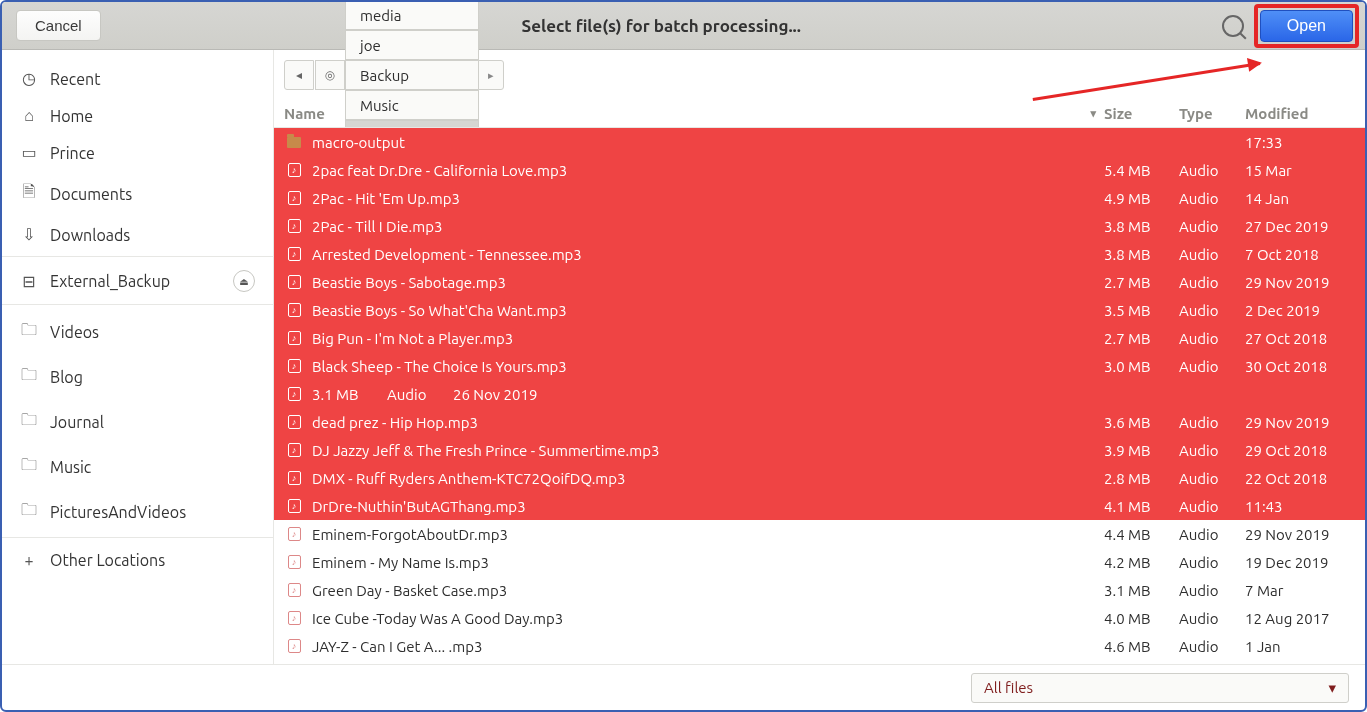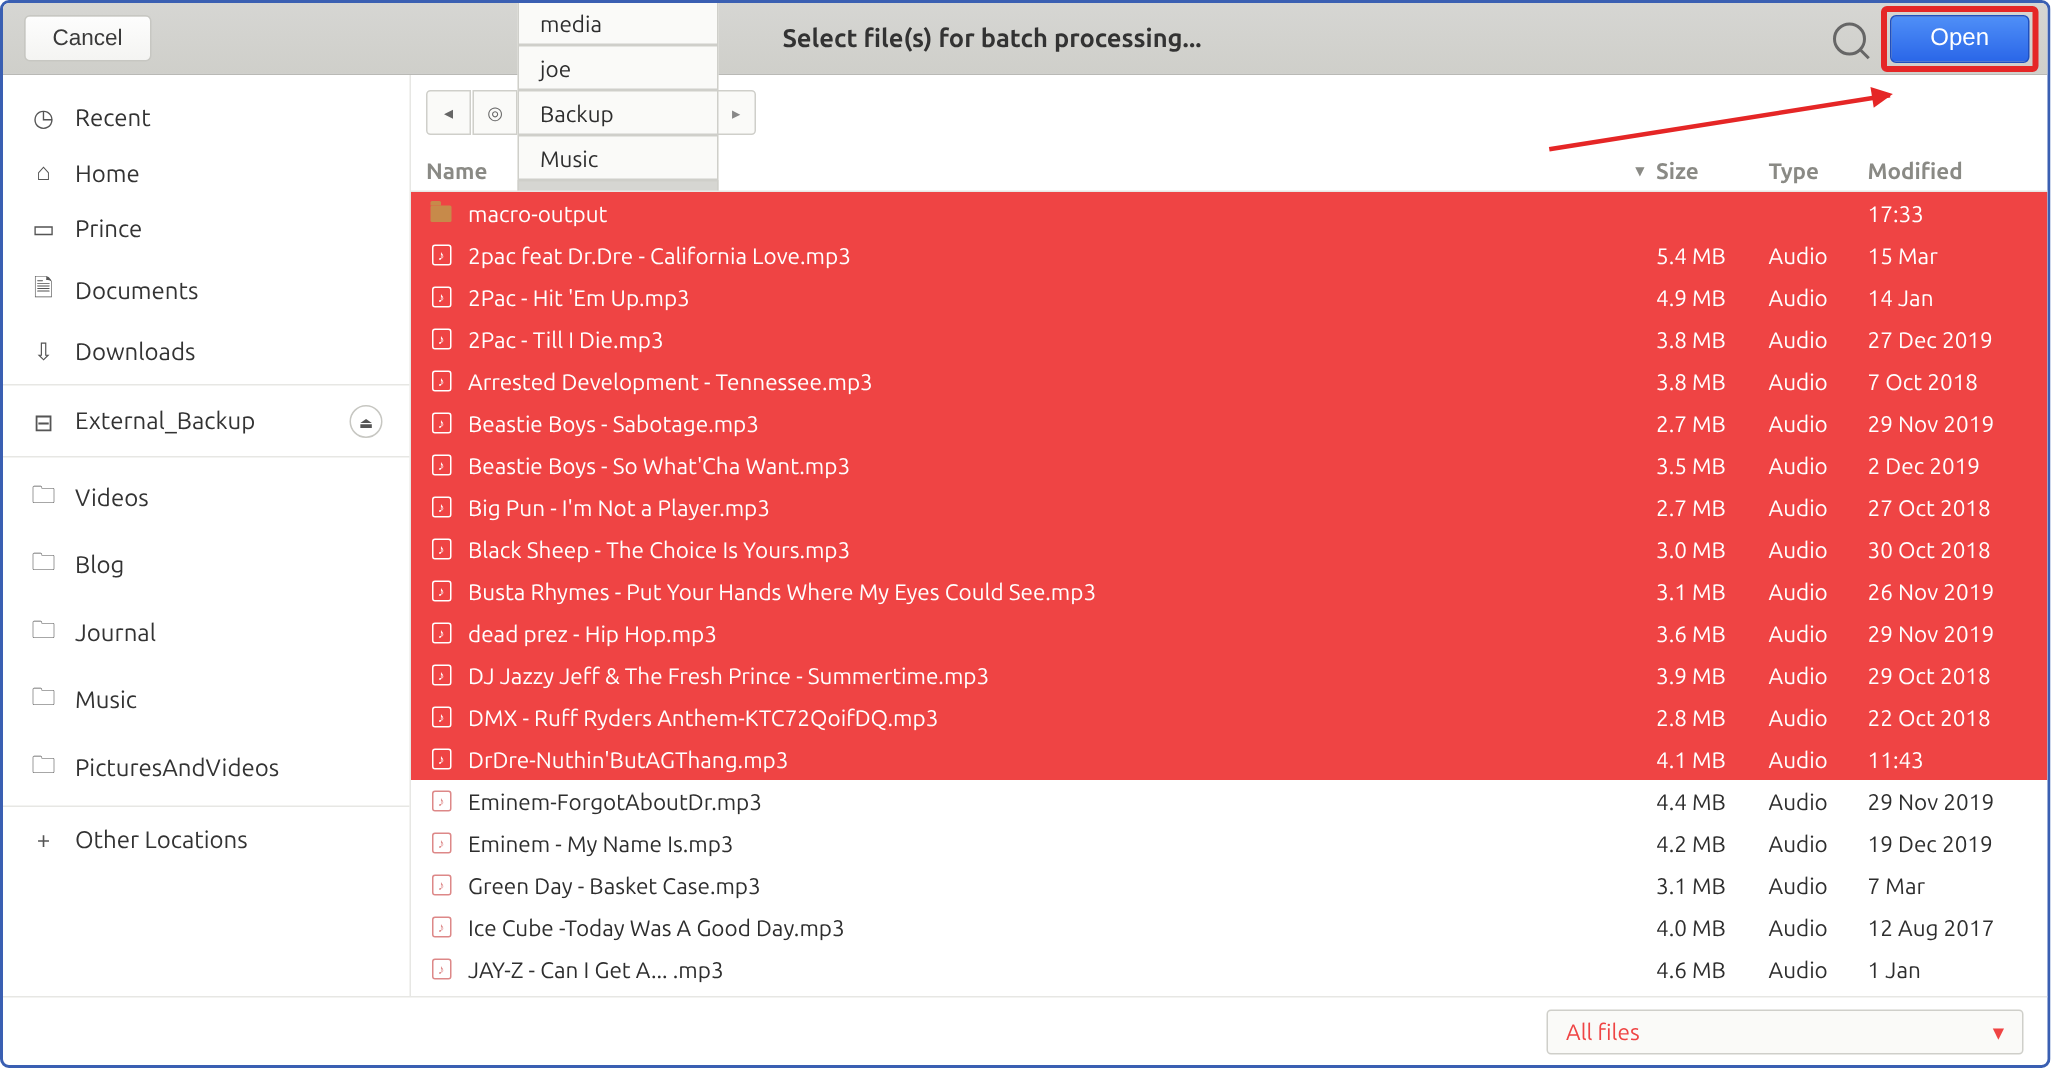--- a/index.html
+++ b/index.html
@@ -48,21 +48,21 @@
   .row .mod { width:120px;}
   .folder-ic { width:14px; height:11px; background:#c78a4a; border-radius:1px; position:relative;}
   .folder-ic::before{content:"";position:absolute;top:-3px;left:0;width:7px;height:3px;background:#c78a4a;border-radius:1px 1px 0 0;}
   .audio-ic { width:13px; height:14px; border:1px solid currentColor; border-radius:2px; position:relative; font-size:8px; display:flex; align-items:center; justify-content:center;}
   .audio-ic::after{content:"♪"; font-size:9px;}
   .row.sel .audio-ic{ border-color:#fff; color:#fff;}
   .audio-ic-pink { width:13px; height:14px; border:1px solid #d88; border-radius:2px; color:#d88; font-size:8px; display:flex; align-items:center; justify-content:center;}
   .audio-ic-pink::after{content:"♪"; font-size:9px;}
   
   .footer { height:45px; display:flex; align-items:center; justify-content:flex-end; padding-right:16px;}
-  .combo { width:318px; height:30px; border:1px solid #cfcfca; border-radius:3px; background:#fafaf8; display:flex; align-items:center; padding:0 12px; justify-content:space-between; font-size:15px; color:#ef4444;}
+  .combo { width:378px; height:30px; border:1px solid #cfcfca; border-radius:3px; background:#fafaf8; display:flex; align-items:center; padding:0 12px; justify-content:space-between; font-size:15px; color:#7f1d1d;}
   
   .annot-line { position:absolute; top:62px; left:1030px; width:230px; height:3px; background:#e52626; transform-origin:right center; transform:rotate(-9deg);}
   .annot-line::after{content:""; position:absolute; right:-2px; top:-6px; border-left:14px solid #e52626; border-top:7px solid transparent; border-bottom:7px solid transparent;}
   .wrap { position:relative; }
 </style>
 </head>
 <body>
 <div class="wrap">
 
 <div class="window">
@@ -238,21 +238,20 @@
               </span>
               <span class="name">Black Sheep - The Choice Is Yours.mp3</span>
               <span class="size">3.0 MB</span>
               <span class="type">Audio</span>
               <span class="mod">30 Oct 2018</span>
             </div>
             <div class="row sel">
               <span class="icon">
                 <span class="audio-ic"></span>
               </span>
-              <span class="name">Busta Rhymes - Put Your Hands Where My Eyes Could See.mp3</span>
               <span class="size">3.1 MB</span>
               <span class="type">Audio</span>
               <span class="mod">26 Nov 2019</span>
             </div>
             <div class="row sel">
               <span class="icon">
                 <span class="audio-ic"></span>
               </span>
               <span class="name">dead prez - Hip Hop.mp3</span>
               <span class="size">3.6 MB</span>

